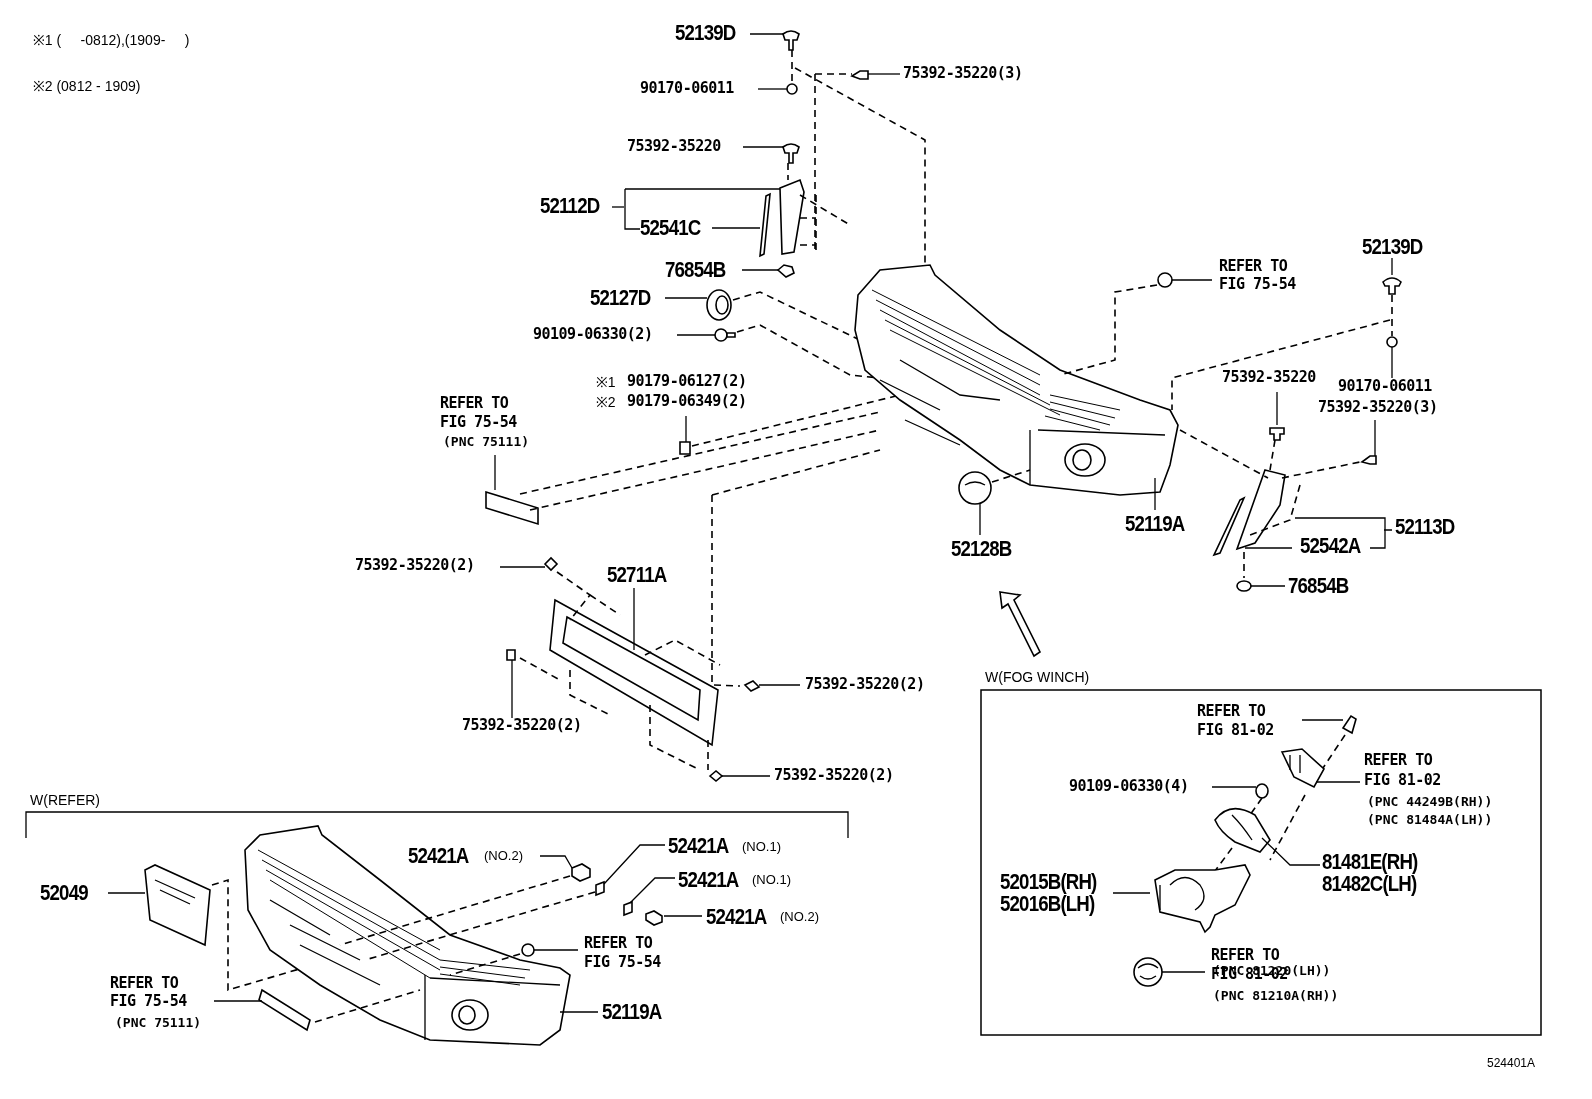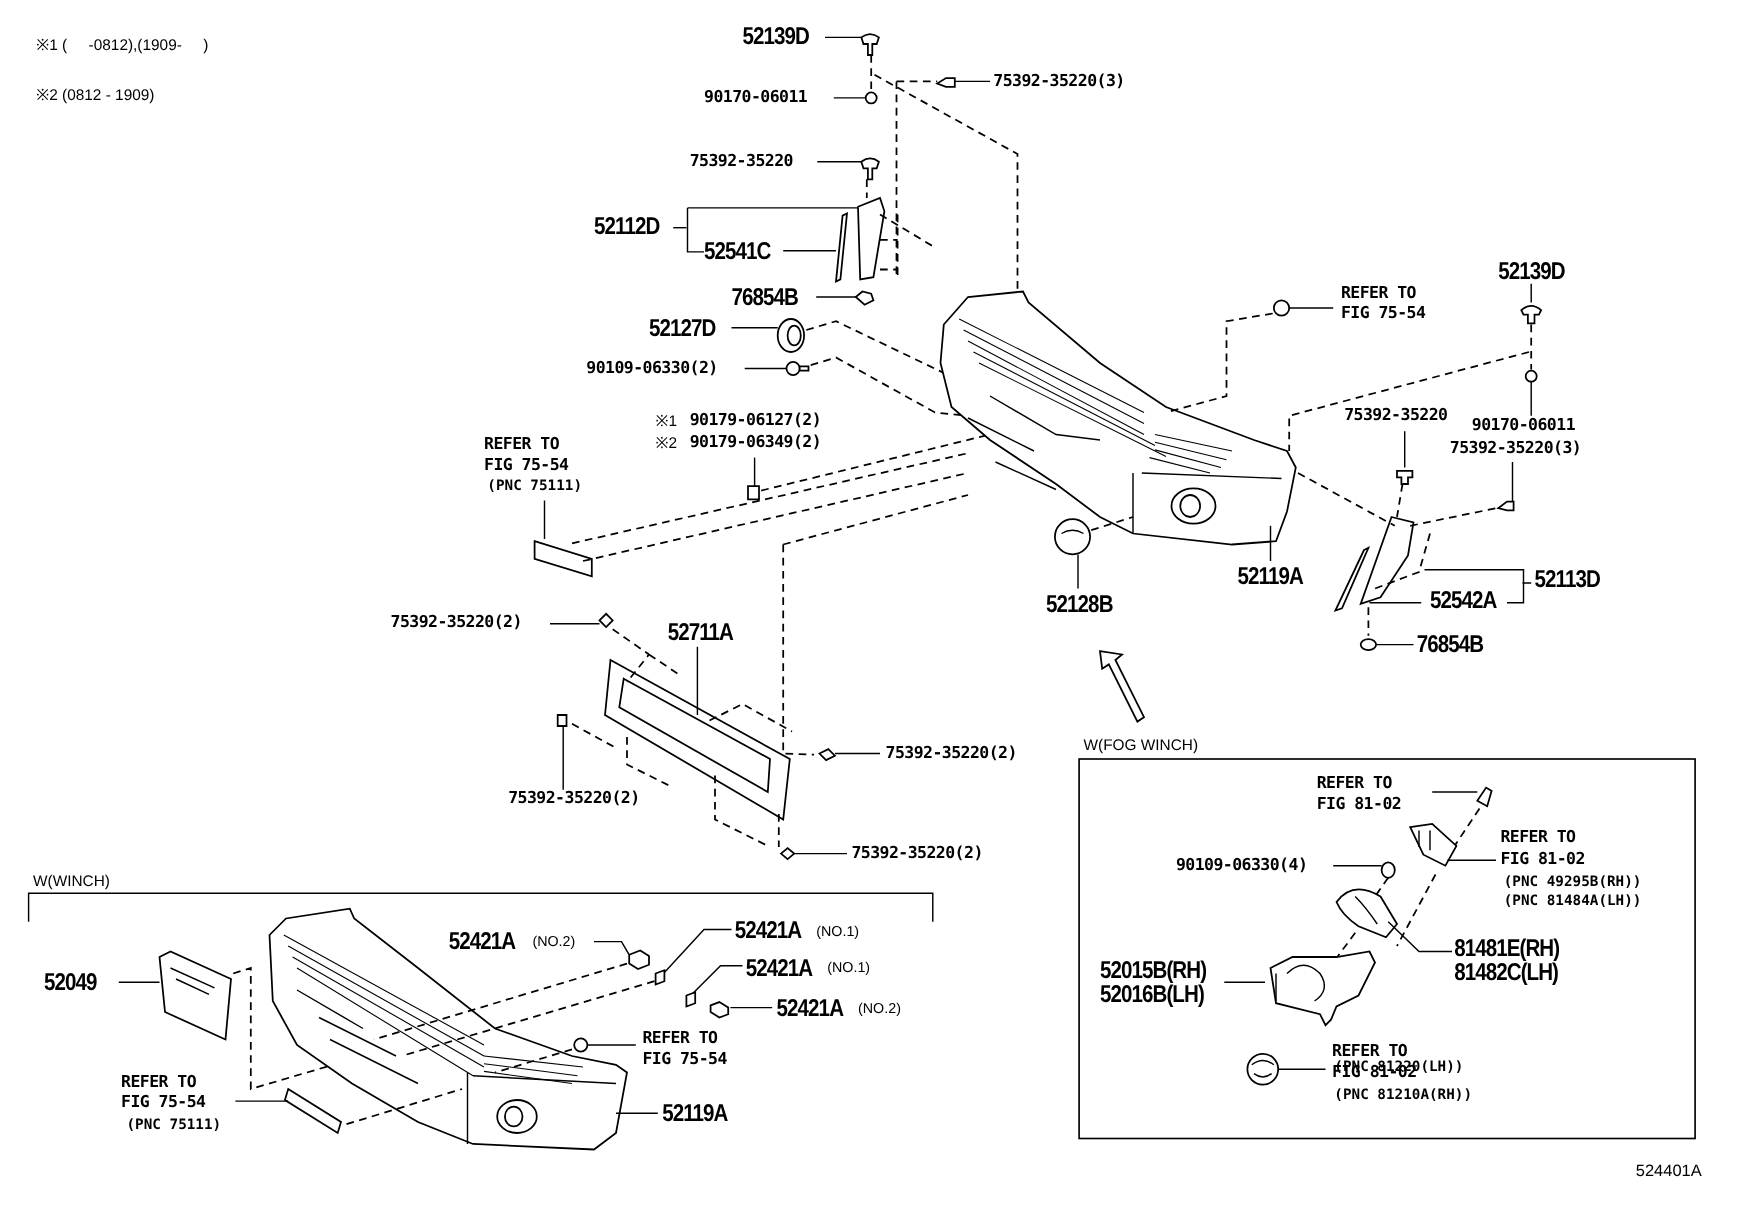--- a/index.html
+++ b/index.html
@@ -297,21 +297,21 @@
 <div class="lbl big" style="left:1395px;top:516px;">52113D</div>
 <div class="lbl big" style="left:1300px;top:535px;">52542A</div>
 <div class="lbl big" style="left:1288px;top:575px;">76854B</div>
 
 <div class="lbl mid" style="left:355px;top:558px;">75392-35220(2)</div>
 <div class="lbl big" style="left:607px;top:564px;">52711A</div>
 <div class="lbl mid" style="left:462px;top:718px;">75392-35220(2)</div>
 <div class="lbl mid" style="left:805px;top:677px;">75392-35220(2)</div>
 <div class="lbl mid" style="left:774px;top:768px;">75392-35220(2)</div>
 
-<div class="lbl sect" style="left:30px;top:793px;">W(WINCH)</div>
+<div class="lbl sect" style="left:30px;top:793px;">W(REFER)</div>
 <div class="lbl big" style="left:40px;top:882px;">52049</div>
 <div class="lbl big" style="left:408px;top:845px;">52421A</div>
 <div class="lbl sub" style="left:484px;top:849px;">(NO.2)</div>
 <div class="lbl big" style="left:668px;top:835px;">52421A</div>
 <div class="lbl sub" style="left:742px;top:840px;">(NO.1)</div>
 <div class="lbl big" style="left:678px;top:869px;">52421A</div>
 <div class="lbl sub" style="left:752px;top:873px;">(NO.1)</div>
 <div class="lbl big" style="left:706px;top:906px;">52421A</div>
 <div class="lbl sub" style="left:780px;top:910px;">(NO.2)</div>
 <div class="lbl mid" style="left:584px;top:936px;">REFER TO</div>
@@ -319,25 +319,25 @@
 <div class="lbl mid" style="left:110px;top:976px;">REFER TO</div>
 <div class="lbl mid" style="left:110px;top:994px;">FIG 75-54</div>
 <div class="lbl small" style="left:115px;top:1016px;">(PNC 75111)</div>
 <div class="lbl big" style="left:602px;top:1001px;">52119A</div>
 
 <div class="lbl sect" style="left:985px;top:670px;">W(FOG WINCH)</div>
 <div class="lbl mid" style="left:1197px;top:704px;">REFER TO</div>
 <div class="lbl mid" style="left:1197px;top:723px;">FIG 81-02</div>
 <div class="lbl mid" style="left:1364px;top:753px;">REFER TO</div>
 <div class="lbl mid" style="left:1364px;top:773px;">FIG 81-02</div>
-<div class="lbl small" style="left:1367px;top:795px;">(PNC 49295B(RH))</div>
+<div class="lbl small" style="left:1367px;top:795px;">(PNC 44249B(RH))</div>
 <div class="lbl small" style="left:1367px;top:813px;">(PNC 81484A(LH))</div>
 <div class="lbl mid" style="left:1069px;top:779px;">90109-06330(4)</div>
 <div class="lbl big" style="left:1322px;top:851px;">81481E(RH)</div>
 <div class="lbl big" style="left:1322px;top:873px;">81482C(LH)</div>
 <div class="lbl big" style="left:1000px;top:871px;">52015B(RH)</div>
 <div class="lbl big" style="left:1000px;top:893px;">52016B(LH)</div>
 <div class="lbl mid" style="left:1211px;top:948px;">REFER TO</div>
 <div class="lbl mid" style="left:1211px;top:967px;">FIG 81-02</div>
 <div class="lbl small" style="left:1213px;top:989px;">(PNC 81210A(RH))</div>
 <div class="lbl small" style="left:1213px;top:964px;">(PNC 81220(LH))</div>
 
-<div class="lbl sect" style="left:1487px;top:1057px;font-size:15px;">524401A</div>
+<div class="lbl sect" style="left:1487px;top:1057px;font-size:12px;">524401A</div>
 
 </body></html>

